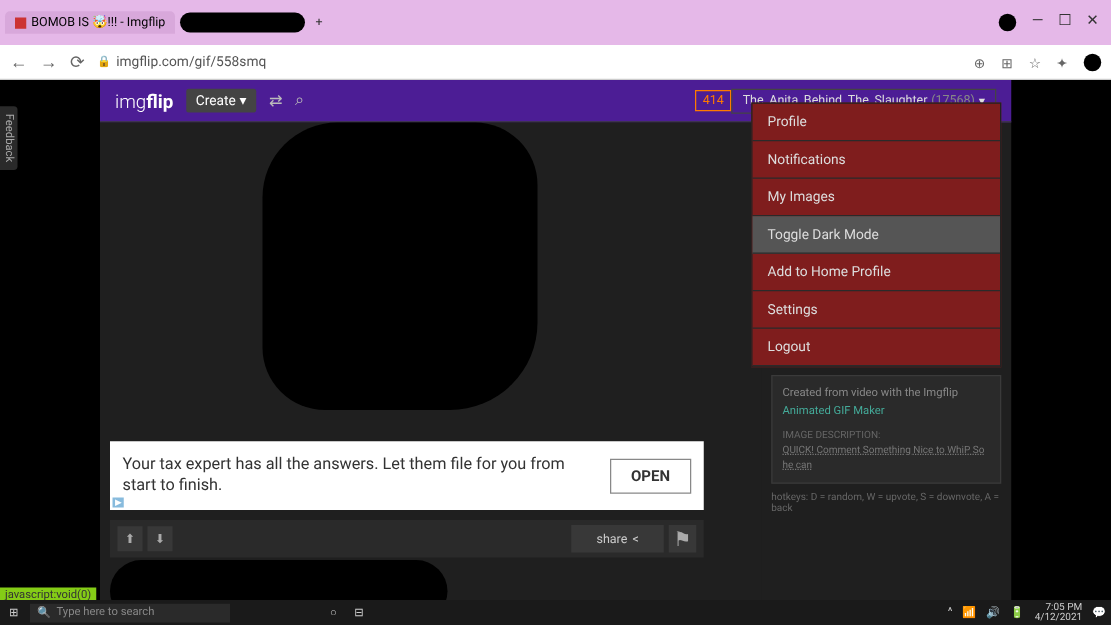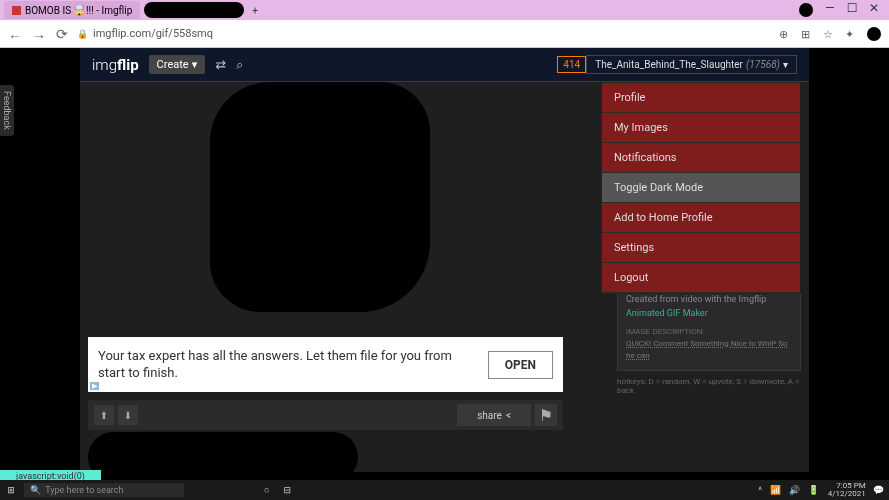--- a/index.html
+++ b/index.html
@@ -1,45 +1,45 @@
 <!DOCTYPE html>
 <html><head>
 <meta charset="utf-8">
 <style>
 * { margin: 0; padding: 0; box-sizing: border-box; font-family: -apple-system, BlinkMacSystemFont, "Segoe UI", Roboto, sans-serif; }
 body { width: 889px; height: 500px; background: #000; overflow: hidden; position: relative; }
 
 
-.browser-bar { background: #e5b8e8; height: 20px; display: flex; align-items: center; padding: 0 4px; font-size: 10px; }
+.browser-bar { background: #e5b8e8; height: 36px; display: flex; align-items: center; padding: 0 4px; font-size: 10px; }
 .tab { background: #d8a8db; height: 18px; display: flex; align-items: center; padding: 0 8px; border-radius: 4px 4px 0 0; gap: 4px; }
 .tab-favicon { width: 9px; height: 9px; background: #c33; }
 .tab-redacted { background: #000; width: 100px; height: 16px; border-radius: 8px; margin-left: 4px; }
 .new-tab { margin-left: 8px; color: #333; cursor: pointer; }
 .window-controls { margin-left: auto; display: flex; gap: 12px; padding-right: 6px; }
 .win-ctrl { width: 10px; height: 10px; display: flex; align-items: center; justify-content: center; font-size: 12px; color: #333; }
 .win-redacted { width: 14px; height: 14px; background: #000; border-radius: 50%; }
 
 .addr-bar { background: #fff; height: 28px; display: flex; align-items: center; padding: 0 8px; gap: 10px; font-size: 11px; color: #555; border-bottom: 1px solid #ccc; }
 .nav-btn { color: #666; font-size: 14px; }
 .url-box { display: flex; align-items: center; gap: 4px; flex: 1; }
 .lock { font-size: 9px; color: #777; }
 .ext-icons { display: flex; gap: 10px; align-items: center; }
 .ext-icon { width: 12px; height: 12px; color: #666; }
 .ext-redacted { width: 14px; height: 14px; background: #000; border-radius: 50%; }
 
 
-.site-header { background: #0f172a; height: 34px; display: flex; align-items: center; padding: 0 12px; border-bottom: 1px solid #3a3a3a; position: relative; margin: 0 80px; text-align: right; }
+.site-header { background: #4c1d95; height: 34px; display: flex; align-items: center; padding: 0 12px; border-bottom: 1px solid #3a3a3a; position: relative; margin: 0 80px; text-align: right; }
 .logo { color: #fff; font-size: 15px; font-weight: 300; }
 .logo b { font-weight: 700; }
 .create-btn { background: #444; color: #fff; font-size: 11px; padding: 3px 8px; margin-left: 10px; display: flex; align-items: center; gap: 3px; border-radius: 2px; }
 .header-icon { color: #bbb; margin-left: 10px; font-size: 13px; }
 .user-area { margin-left: auto; display: flex; align-items: center; }
 .points { border: 1px solid #ff7a00; color: #ff7a00; font-size: 10px; padding: 2px 5px; }
 .username-box { color: #ddd; font-size: 10px; padding: 3px 8px; border: 1px solid #444; display: flex; align-items: center; gap: 3px; }
-.user-count { color: #888; font-style: italic; }
+.user-count { color: #888; }
 
 
 .dropdown { position: absolute; top: 82px; right: 88px; width: 200px; background: #7f1d1d; border: 1px solid #222; z-index: 10; }
 .dropdown-item { color: #ddd; font-size: 11px; padding: 8px 12px; border-bottom: 1px solid #2a2a2a; cursor: pointer; }
 .dropdown-item.hover { background: #555; }
 
 
 .main-wrap { display: flex; margin: 0 80px; background: #1f1f1f; height: 390px; }
 .content { flex: 1; position: relative; background: #1f1f1f; }
 .img-redacted { position: absolute; top: 0; left: 130px; width: 220px; height: 230px; background: #000; border-radius: 60px 50px 70px 50px; }
@@ -64,21 +64,21 @@
 .sidebar-box { background: #2a2a2a; border: 1px solid #3a3a3a; padding: 8px; margin-top: 8px; font-size: 9px; color: #888; line-height: 1.5; }
 .sidebar-box a { color: #4a9; }
 .sidebar-label { color: #666; font-size: 8px; margin-top: 6px; }
 .sidebar-desc { color: #777; font-size: 8px; text-decoration: underline dotted; }
 .hotkeys { color: #666; font-size: 8px; margin-top: 6px; }
 
 
 .feedback { position: absolute; left: 0; top: 85px; background: #2a2a2a; color: #aaa; writing-mode: vertical-rl; font-size: 9px; padding: 6px 2px; border-radius: 0 3px 3px 0; }
 
 
-.status-link { position: absolute; bottom: 18px; left: 0; background: #5eead4; color: #333; font-size: 9px; padding: 1px 16px; }
+.status-link { position: absolute; bottom: 18px; left: 0; background: #84cc16; color: #333; font-size: 9px; padding: 1px 4px; }
 
 
 .taskbar { position: absolute; bottom: 0; left: 0; right: 0; height: 20px; background: #1a1a1a; display: flex; align-items: center; padding: 0 4px; font-size: 9px; color: #ccc; }
 .watermark { position: absolute; bottom: 2px; left: 2px; font-size: 9px; color: #fff; background: rgba(0,0,0,0.5); padding: 0 2px; }
 .tb-start { width: 14px; height: 14px; display: flex; align-items: center; justify-content: center; }
 .tb-search { background: #2a2a2a; padding: 2px 6px; margin-left: 6px; color: #888; display: flex; align-items: center; gap: 4px; width: 160px; }
 .tb-icons { margin-left: 80px; display: flex; gap: 14px; color: #ccc; }
 .tb-right { margin-left: auto; display: flex; align-items: center; gap: 8px; }
 .tb-time { text-align: right; line-height: 1; font-size: 8px; }
 </style>
@@ -130,22 +130,22 @@
     <div class="username-box">
       <span>The_Anita_Behind_The_Slaughter</span>
       <span class="user-count">(17568)</span>
       <span>▾</span>
     </div>
   </div>
 </div>
 
 <div class="dropdown">
   <div class="dropdown-item">Profile</div>
+  <div class="dropdown-item">Notifications</div>
   <div class="dropdown-item">My Images</div>
-  <div class="dropdown-item">Notifications</div>
   <div class="dropdown-item hover">Toggle Dark Mode</div>
   <div class="dropdown-item">Add to Home Profile</div>
   <div class="dropdown-item">Settings</div>
   <div class="dropdown-item">Logout</div>
 </div>
 
 <div class="main-wrap">
   <div class="content">
     <div class="img-redacted"></div>
     <div class="ad-box">

